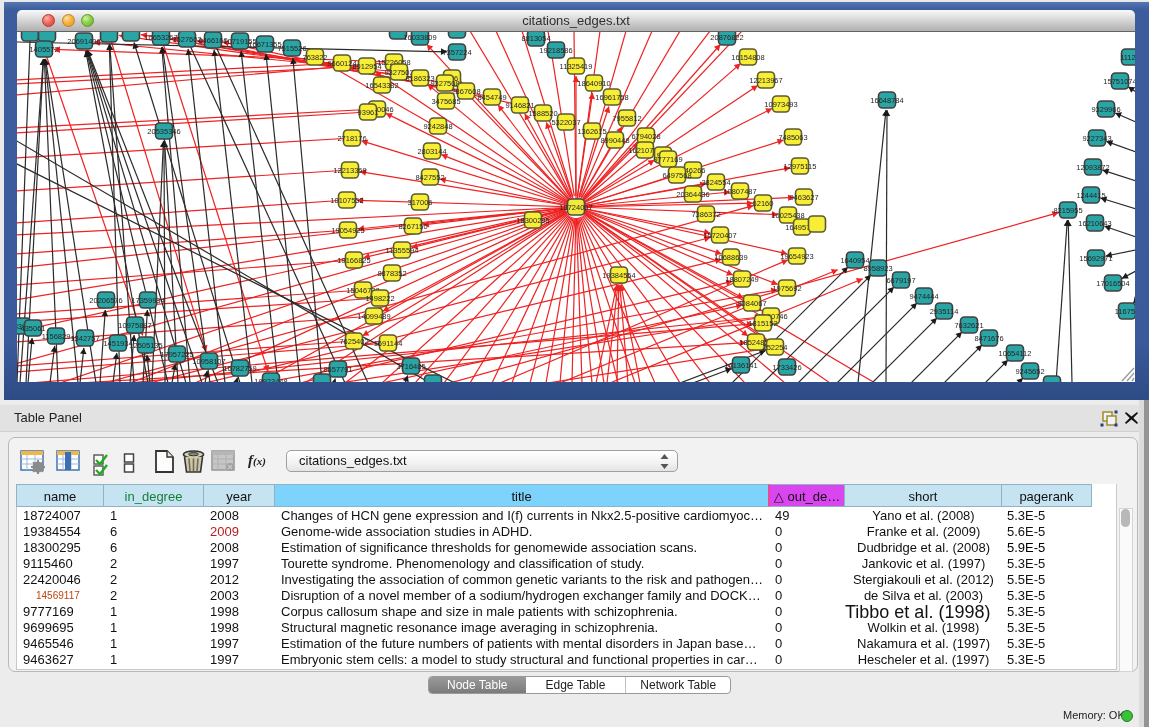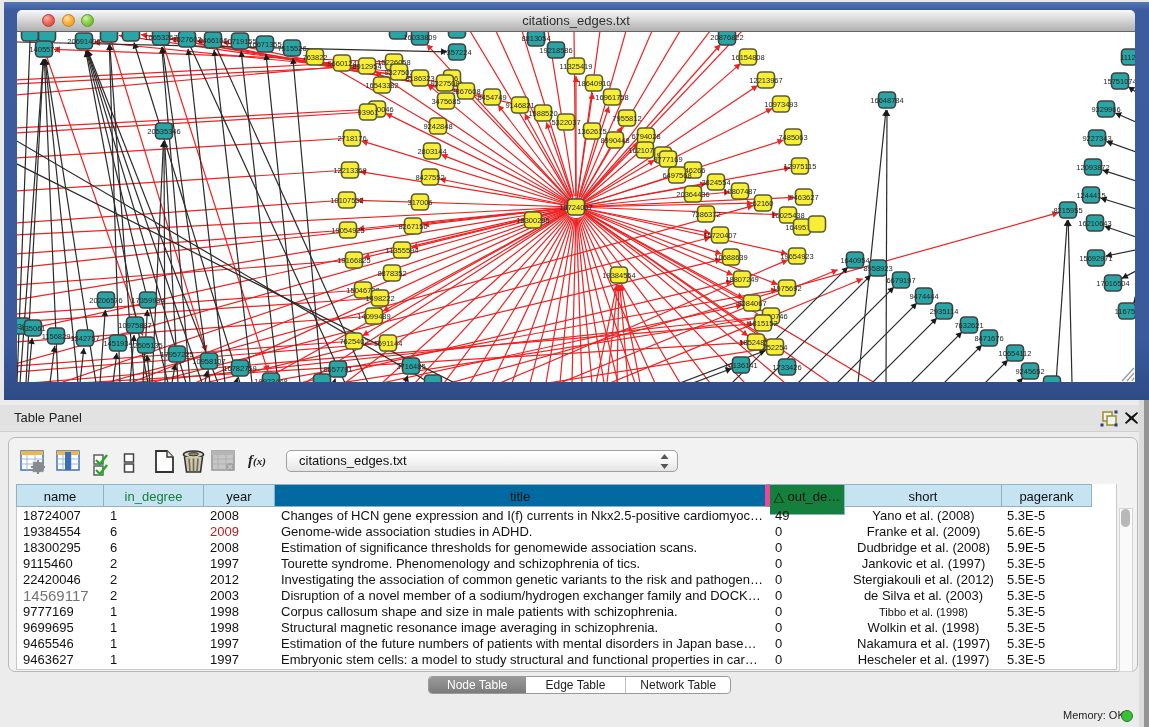--- a/index.html
+++ b/index.html
@@ -704,22 +704,22 @@
   <div class="abs" style="left:12px;top:2px;font-size:13px;color:#111">citations_edges.txt</div>
   <svg class="abs" style="left:372px;top:3px" width="11" height="15" viewBox="0 0 11 15">
       <path d="M5.5 0 L9.5 5 L1.5 5 Z M5.5 15 L9.5 10 L1.5 10 Z" fill="#555"></path>
     </svg>
 </div>
 
 <div class="abs" style="left:16px;top:484px;width:1101px;height:186px;background:#fff;border:1px solid #c8c8c8;border-top:none;box-sizing:border-box"></div>
 <div style="position:absolute;left:16px;top:484px;width:88px;height:23px;background:#c6e3f1;border-right:1px solid #8fb2c4;border-top:1px solid #8fb2c4;border-bottom:1px solid #8fb2c4;border-left:1px solid #8fb2c4; box-sizing:border-box;text-align:center;font-size:13px;line-height:23px;color:#111">name</div>
 <div style="position:absolute;left:104px;top:484px;width:100px;height:23px;background:#c6e3f1;border-right:1px solid #8fb2c4;border-top:1px solid #8fb2c4;border-bottom:1px solid #8fb2c4; box-sizing:border-box;text-align:center;font-size:13px;line-height:23px;color:#15803d">in_degree</div>
 <div style="position:absolute;left:204px;top:484px;width:71px;height:23px;background:#c6e3f1;border-right:1px solid #8fb2c4;border-top:1px solid #8fb2c4;border-bottom:1px solid #8fb2c4; box-sizing:border-box;text-align:center;font-size:13px;line-height:23px;color:#111">year</div>
-<div style="position:absolute;left:275px;top:484px;width:495px;height:23px;background:#0369a1;border-right:5px solid #ec4899;border-top:1px solid #8fb2c4;border-bottom:1px solid #8fb2c4; box-sizing:border-box;text-align:center;font-size:13px;line-height:23px;color:#111">title</div>
-<div style="position:absolute;left:770px;top:484px;width:75px;height:31px;background:#15803d;border-right:1px solid #8fb2c4;border-top:1px solid #8fb2c4;border-bottom:1px solid #8fb2c4; box-sizing:border-box;text-align:center;font-size:13px;line-height:23px;color:#111">△ out_de…</div>
+<div style="position:absolute;left:275px;top:484px;width:495px;height:23px;background:#7dd3fc;border-right:2px solid #ec4899;border-top:1px solid #8fb2c4;border-bottom:1px solid #8fb2c4; box-sizing:border-box;text-align:center;font-size:13px;line-height:23px;color:#111">title</div>
+<div style="position:absolute;left:770px;top:484px;width:75px;height:23px;background:#d946ef;border-right:1px solid #8fb2c4;border-top:1px solid #8fb2c4;border-bottom:1px solid #8fb2c4; box-sizing:border-box;text-align:center;font-size:13px;line-height:23px;color:#111">△ out_de…</div>
 <div style="position:absolute;left:845px;top:484px;width:157px;height:23px;background:#c6e3f1;border-right:1px solid #8fb2c4;border-top:1px solid #8fb2c4;border-bottom:1px solid #8fb2c4; box-sizing:border-box;text-align:center;font-size:13px;line-height:23px;color:#111">short</div>
 <div style="position:absolute;left:1002px;top:484px;width:90px;height:23px;background:#c6e3f1;border-right:1px solid #8fb2c4;border-top:1px solid #8fb2c4;border-bottom:1px solid #8fb2c4; box-sizing:border-box;text-align:center;font-size:13px;line-height:23px;color:#111">pagerank</div>
 <div style="position:absolute;left:23px;top:508px;height:16px;font-size:13px;line-height:16px;color:#111;white-space:nowrap">18724007</div>
 <div style="position:absolute;left:110px;top:508px;height:16px;font-size:13px;line-height:16px;color:#111;white-space:nowrap">1</div>
 <div style="position:absolute;left:210px;top:508px;height:16px;font-size:13px;line-height:16px;color:#111;white-space:nowrap">2008</div>
 <div style="position:absolute;left:281px;top:508px;height:16px;font-size:13px;line-height:16px;color:#111;white-space:nowrap">Changes of HCN gene expression and I(f) currents in Nkx2.5‑positive cardiomyoc…</div>
 <div style="position:absolute;left:775px;top:508px;height:16px;font-size:13px;line-height:16px;color:#111;white-space:nowrap">49</div>
 <div style="position:absolute;left:845px;top:508px;width:157px;height:16px;text-align:center;font-size:13px;line-height:16px;color:#111;white-space:nowrap">Yano et al. (2008)</div>
 <div style="position:absolute;left:1007px;top:508px;height:16px;font-size:13px;line-height:16px;color:#111;white-space:nowrap">5.3E‑5</div>
 <div style="position:absolute;left:23px;top:524px;height:16px;font-size:13px;line-height:16px;color:#111;white-space:nowrap">19384554</div>
@@ -732,44 +732,44 @@
 <div style="position:absolute;left:23px;top:540px;height:16px;font-size:13px;line-height:16px;color:#111;white-space:nowrap">18300295</div>
 <div style="position:absolute;left:110px;top:540px;height:16px;font-size:13px;line-height:16px;color:#111;white-space:nowrap">6</div>
 <div style="position:absolute;left:210px;top:540px;height:16px;font-size:13px;line-height:16px;color:#111;white-space:nowrap">2008</div>
 <div style="position:absolute;left:281px;top:540px;height:16px;font-size:13px;line-height:16px;color:#111;white-space:nowrap">Estimation of significance thresholds for genomewide association scans.</div>
 <div style="position:absolute;left:775px;top:540px;height:16px;font-size:13px;line-height:16px;color:#111;white-space:nowrap">0</div>
 <div style="position:absolute;left:845px;top:540px;width:157px;height:16px;text-align:center;font-size:13px;line-height:16px;color:#111;white-space:nowrap">Dudbridge et al. (2008)</div>
 <div style="position:absolute;left:1007px;top:540px;height:16px;font-size:13px;line-height:16px;color:#000000;white-space:nowrap">5.9E‑5</div>
 <div style="position:absolute;left:23px;top:556px;height:16px;font-size:13px;line-height:16px;color:#111;white-space:nowrap">9115460</div>
 <div style="position:absolute;left:110px;top:556px;height:16px;font-size:13px;line-height:16px;color:#111;white-space:nowrap">2</div>
 <div style="position:absolute;left:210px;top:556px;height:16px;font-size:13px;line-height:16px;color:#111;white-space:nowrap">1997</div>
-<div style="position:absolute;left:281px;top:556px;height:16px;font-size:13px;line-height:16px;color:#111;white-space:nowrap">Tourette syndrome. Phenomenology and schizophrenia of tics.</div>
+<div style="position:absolute;left:281px;top:556px;height:16px;font-size:13px;line-height:16px;color:#111;white-space:nowrap">Tourette syndrome. Phenomenology and classification of study.</div>
 <div style="position:absolute;left:775px;top:556px;height:16px;font-size:13px;line-height:16px;color:#111;white-space:nowrap">0</div>
 <div style="position:absolute;left:845px;top:556px;width:157px;height:16px;text-align:center;font-size:13px;line-height:16px;color:#111;white-space:nowrap">Jankovic et al. (1997)</div>
 <div style="position:absolute;left:1007px;top:556px;height:16px;font-size:13px;line-height:16px;color:#111;white-space:nowrap">5.3E‑5</div>
 <div style="position:absolute;left:23px;top:572px;height:16px;font-size:13px;line-height:16px;color:#111;white-space:nowrap">22420046</div>
 <div style="position:absolute;left:110px;top:572px;height:16px;font-size:13px;line-height:16px;color:#111;white-space:nowrap">2</div>
 <div style="position:absolute;left:210px;top:572px;height:16px;font-size:13px;line-height:16px;color:#111;white-space:nowrap">2012</div>
 <div style="position:absolute;left:281px;top:572px;height:16px;font-size:13px;line-height:16px;color:#111;white-space:nowrap">Investigating the association of common genetic variants to the risk and pathogen…</div>
 <div style="position:absolute;left:775px;top:572px;height:16px;font-size:13px;line-height:16px;color:#111;white-space:nowrap">0</div>
 <div style="position:absolute;left:845px;top:572px;width:157px;height:16px;text-align:center;font-size:13px;line-height:16px;color:#111;white-space:nowrap">Stergiakouli et al. (2012)</div>
 <div style="position:absolute;left:1007px;top:572px;height:16px;font-size:13px;line-height:16px;color:#111;white-space:nowrap">5.5E‑5</div>
-<div style="position:absolute;left:23px;top:588px;height:16px;font-size:15px;line-height:16px;color:#737373;white-space:nowrap">14569117</div>
+<div style="position:absolute;left:36px;top:588px;height:16px;font-size:10px;line-height:16px;color:#c2410c;white-space:nowrap">14569117</div>
 <div style="position:absolute;left:110px;top:588px;height:16px;font-size:13px;line-height:16px;color:#111;white-space:nowrap">2</div>
 <div style="position:absolute;left:210px;top:588px;height:16px;font-size:13px;line-height:16px;color:#111;white-space:nowrap">2003</div>
 <div style="position:absolute;left:281px;top:588px;height:16px;font-size:13px;line-height:16px;color:#111;white-space:nowrap">Disruption of a novel member of a sodium/hydrogen exchanger family and DOCK…</div>
 <div style="position:absolute;left:775px;top:588px;height:16px;font-size:13px;line-height:16px;color:#111;white-space:nowrap">0</div>
 <div style="position:absolute;left:845px;top:588px;width:157px;height:16px;text-align:center;font-size:13px;line-height:16px;color:#111;white-space:nowrap">de Silva et al. (2003)</div>
 <div style="position:absolute;left:1007px;top:588px;height:16px;font-size:13px;line-height:16px;color:#111;white-space:nowrap">5.3E‑5</div>
 <div style="position:absolute;left:23px;top:604px;height:16px;font-size:13px;line-height:16px;color:#111;white-space:nowrap">9777169</div>
 <div style="position:absolute;left:110px;top:604px;height:16px;font-size:13px;line-height:16px;color:#111;white-space:nowrap">1</div>
 <div style="position:absolute;left:210px;top:604px;height:16px;font-size:13px;line-height:16px;color:#111;white-space:nowrap">1998</div>
 <div style="position:absolute;left:281px;top:604px;height:16px;font-size:13px;line-height:16px;color:#111;white-space:nowrap">Corpus callosum shape and size in male patients with schizophrenia.</div>
 <div style="position:absolute;left:775px;top:604px;height:16px;font-size:13px;line-height:16px;color:#111;white-space:nowrap">0</div>
-<div style="position:absolute;left:845px;top:604px;width:157px;height:16px;text-align:center;font-size:11px;line-height:16px;color:#111;white-space:nowrap">Tibbo et al. (1998)</div>
+<div style="position:absolute;left:845px;top:604px;width:157px;height:16px;font-size:18px;line-height:16px;color:#111;white-space:nowrap">Tibbo et al. (1998)</div>
 <div style="position:absolute;left:1007px;top:604px;height:16px;font-size:13px;line-height:16px;color:#111;white-space:nowrap">5.3E‑5</div>
 <div style="position:absolute;left:23px;top:620px;height:16px;font-size:13px;line-height:16px;color:#111;white-space:nowrap">9699695</div>
 <div style="position:absolute;left:110px;top:620px;height:16px;font-size:13px;line-height:16px;color:#111;white-space:nowrap">1</div>
 <div style="position:absolute;left:210px;top:620px;height:16px;font-size:13px;line-height:16px;color:#111;white-space:nowrap">1998</div>
 <div style="position:absolute;left:281px;top:620px;height:16px;font-size:13px;line-height:16px;color:#111;white-space:nowrap">Structural magnetic resonance image averaging in schizophrenia.</div>
 <div style="position:absolute;left:775px;top:620px;height:16px;font-size:13px;line-height:16px;color:#111;white-space:nowrap">0</div>
 <div style="position:absolute;left:845px;top:620px;width:157px;height:16px;text-align:center;font-size:13px;line-height:16px;color:#111;white-space:nowrap">Wolkin et al. (1998)</div>
 <div style="position:absolute;left:1007px;top:620px;height:16px;font-size:13px;line-height:16px;color:#111;white-space:nowrap">5.3E‑5</div>
 <div style="position:absolute;left:23px;top:636px;height:16px;font-size:13px;line-height:16px;color:#111;white-space:nowrap">9465546</div>
 <div style="position:absolute;left:110px;top:636px;height:16px;font-size:13px;line-height:16px;color:#111;white-space:nowrap">1</div>

